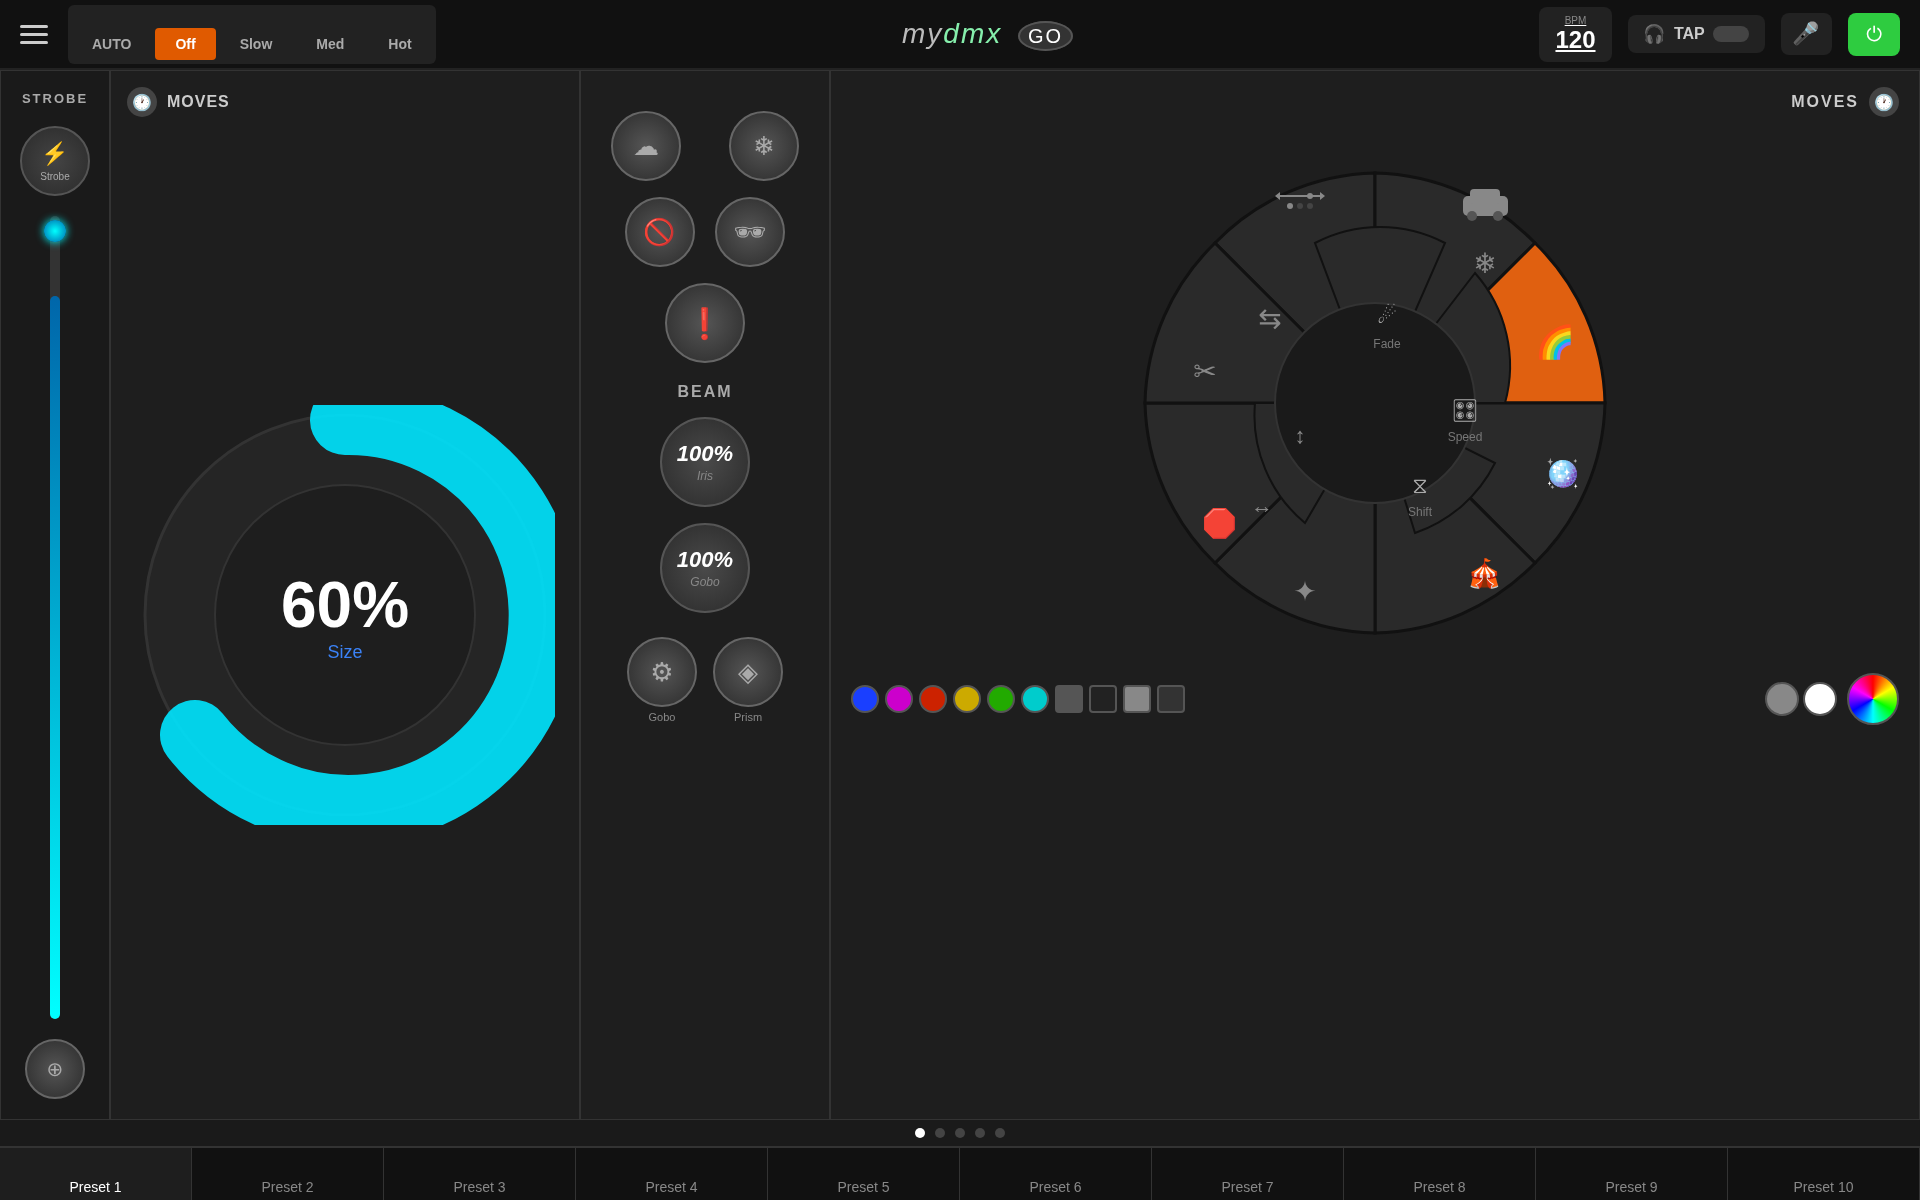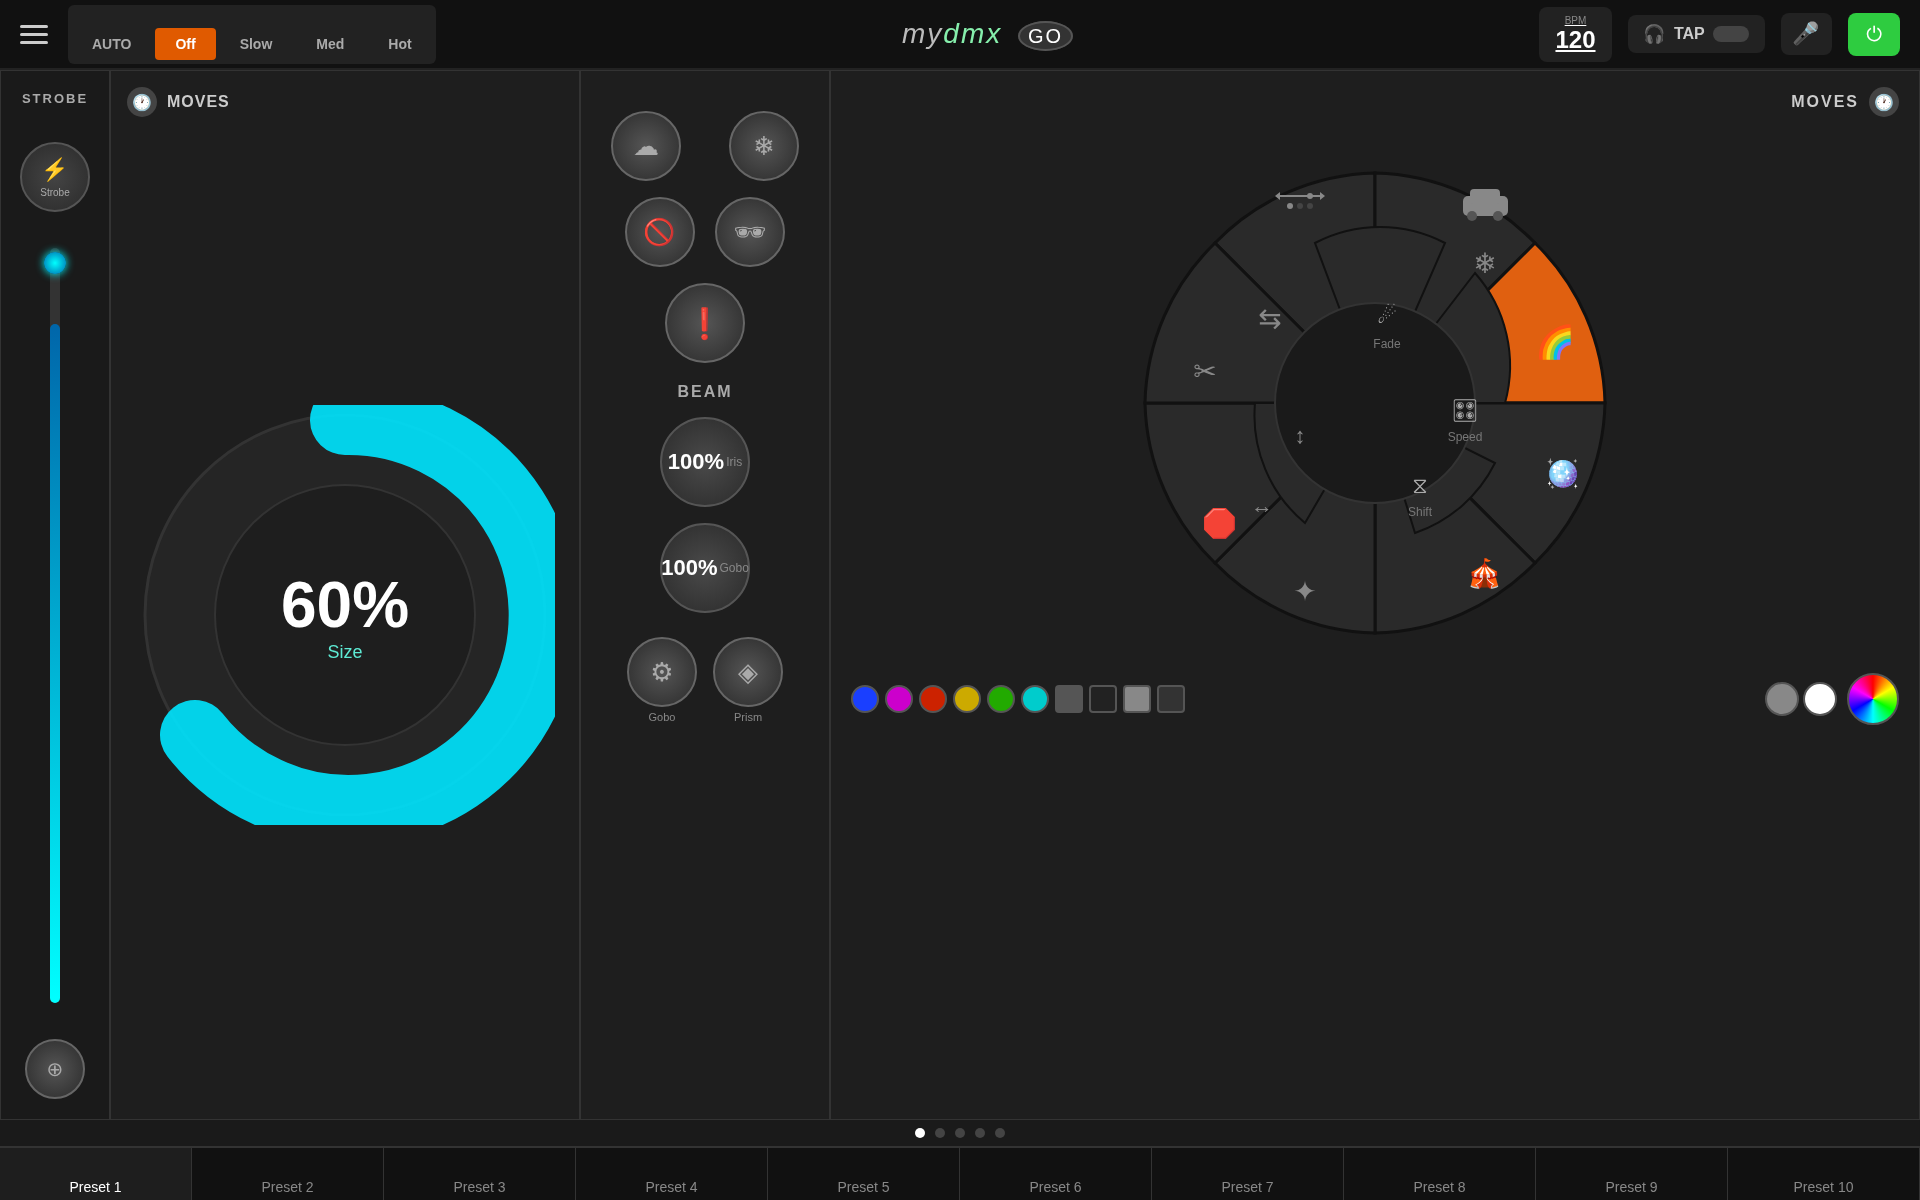--- a/index.html
+++ b/index.html
@@ -134,21 +134,21 @@
 
     
     .side-panel {
       width: 110px;
       background: #1a1a1a;
       border: 1px solid #333;
       display: flex;
       flex-direction: column;
       align-items: center;
       padding: 20px 22px;
-      gap: 36px;
+      gap: 20px;
     }
     .panel-title {
       font-size: 13px;
       font-weight: bold;
       letter-spacing: 2px;
       color: #aaa;
     }
     .round-btn {
       width: 70px;
       height: 70px;
@@ -255,21 +255,21 @@
       transform: translate(-50%, -50%);
       text-align: center;
     }
     .dial-percent {
       font-size: 64px;
       font-weight: bold;
       color: #fff;
     }
     .dial-sublabel {
       font-size: 18px;
-      color: #5eead4;
+      color: #3b82f6;
     }
 
     
     .beam-panel {
       width: 250px;
       background: #1e1e1e;
       border: 1px solid #333;
       display: flex;
       flex-direction: column;
       align-items: center;
@@ -303,25 +303,26 @@
       color: #aaa;
       margin-top: 4px;
     }
     .beam-round-btn {
       width: 90px;
       height: 90px;
       border-radius: 50%;
       background: radial-gradient(circle, #4a4a4a 0%, #2a2a2a 100%);
       border: 2px solid #555;
       display: flex;
-      flex-direction: row;
+      flex-direction: column;
       align-items: center;
       justify-content: center;
       cursor: pointer;
       gap: 2px;
+      font-style: italic;
     }
     .beam-round-btn .value {
       font-size: 22px;
       font-weight: bold;
       color: #fff;
     }
     .beam-round-btn .label {
       font-size: 12px;
       color: #888;
     }

